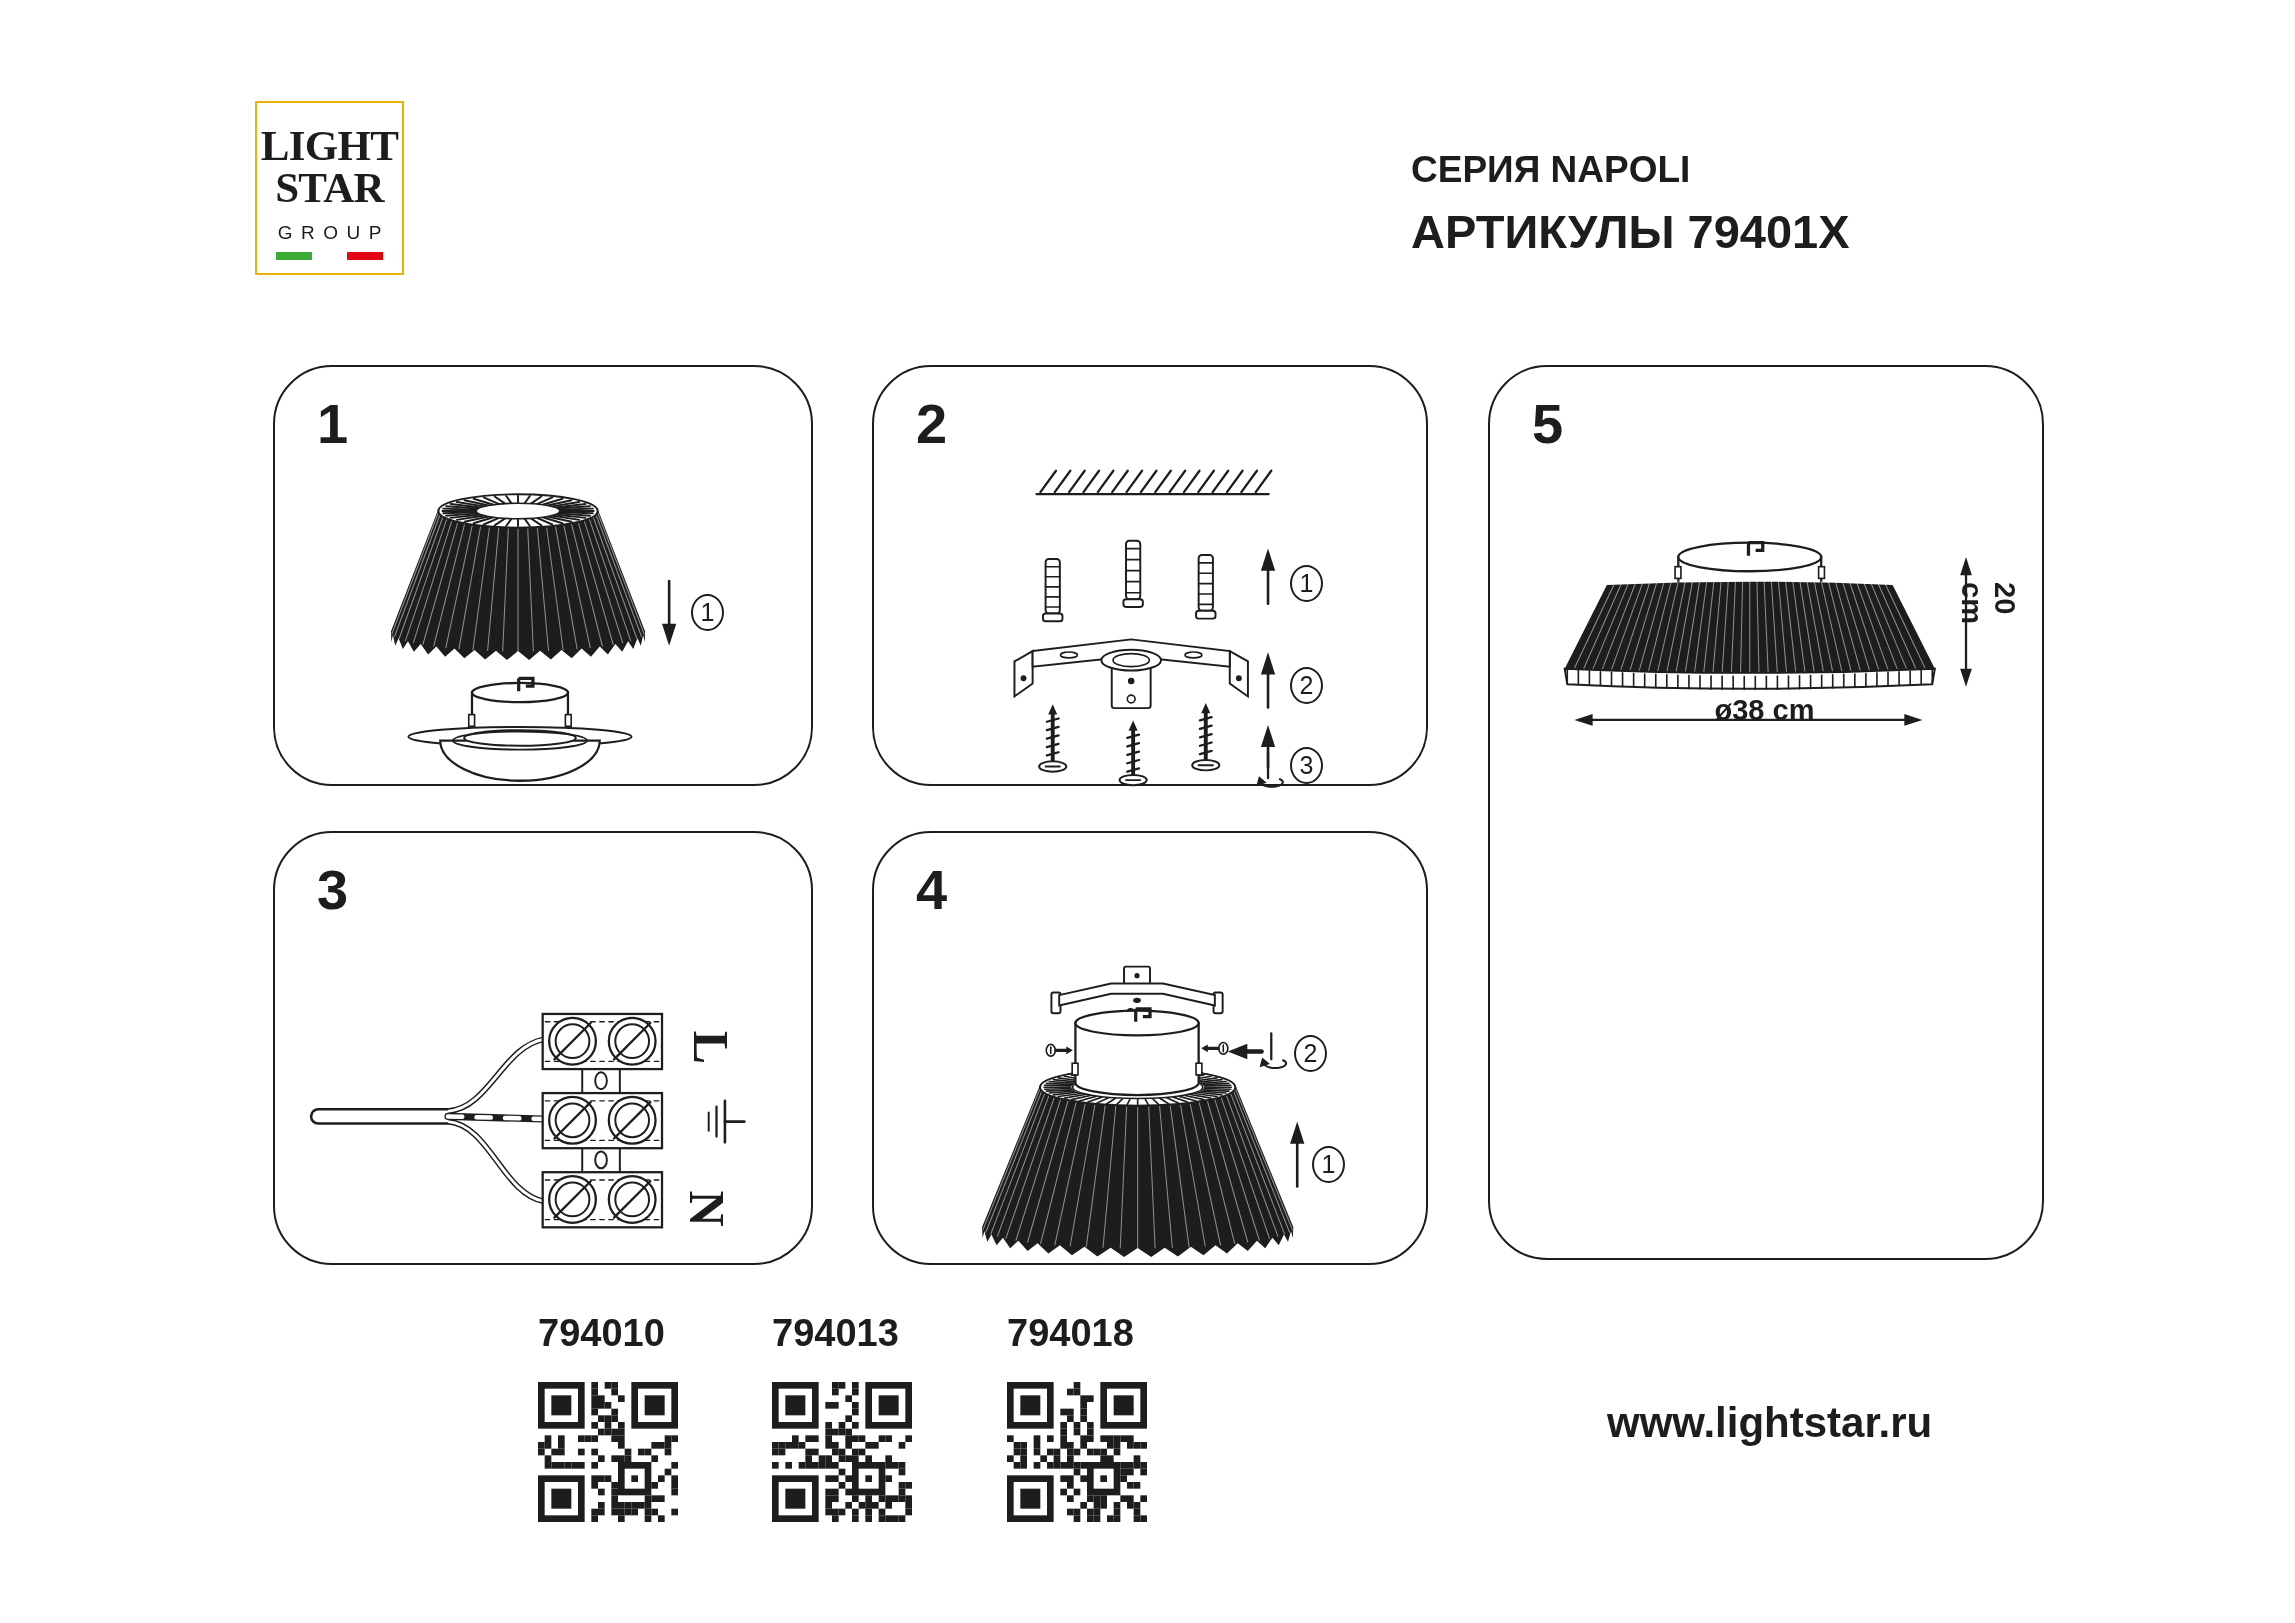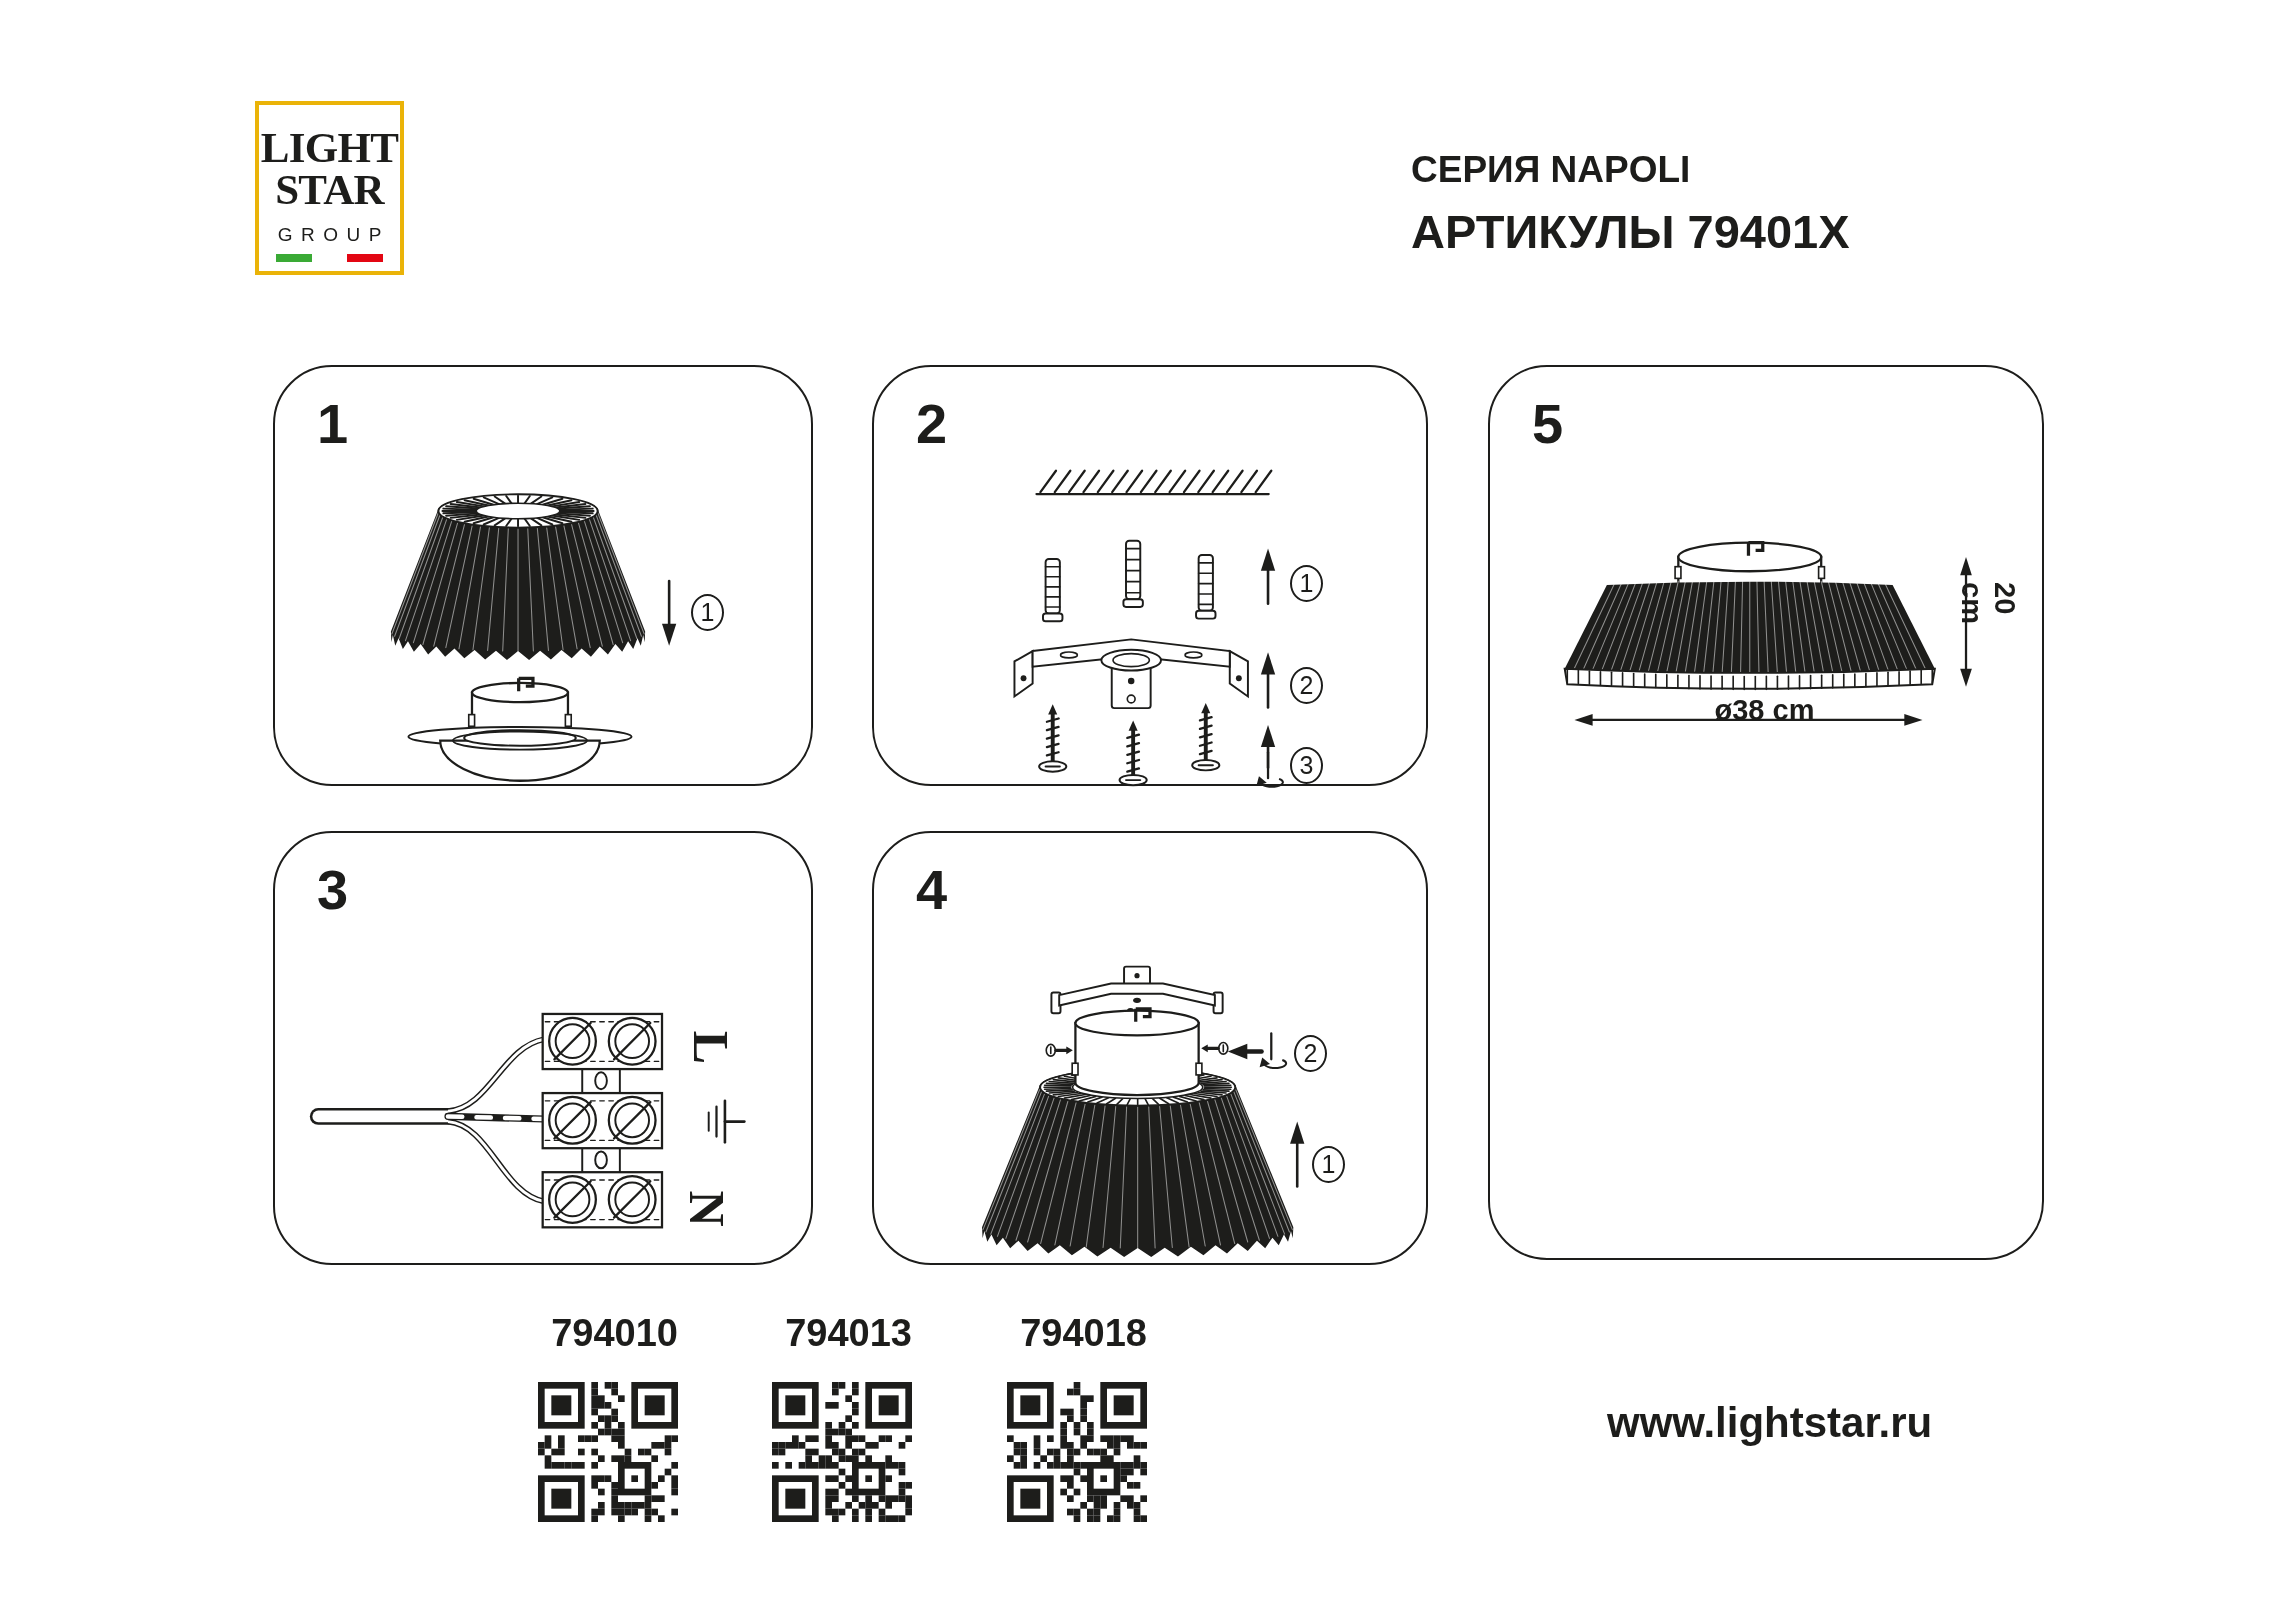--- a/index.html
+++ b/index.html
@@ -1,21 +1,21 @@
 <!DOCTYPE html>
 <html style="font-size:10.5px"><head>
 <meta charset="utf-8">
 <style>
   html,body{margin:0;padding:0;background:#fff}
   .page{position:relative;width:2295px;height:1623px;background:#ffffff;overflow:hidden;
         font-family:"Liberation Sans",sans-serif;color:#1d1d1b}
   svg{overflow:visible}
 
   
-  .logo{position:absolute;left:255px;top:101px;width:149px;height:174px;border:4px solid #eab308;
+  .logo{position:absolute;left:255px;top:101px;width:149px;height:174px;border:2px solid #eab308;
         box-sizing:border-box;display:flex;flex-direction:column;align-items:center;padding-top:22px}
   .logo-word{font-family:"Liberation Serif",serif;font-weight:700;font-size:43px;line-height:42px;letter-spacing:-0.7px}
   .logo-group{font-size:19px;letter-spacing:8.5px;margin-top:13px;margin-left:8.5px;font-weight:400}
   .flag{width:107px;height:7.9px;margin-top:7.9px;display:flex}
   .flag>div{flex:1;height:100%}
 
   .title{position:absolute;left:419px;top:131px;width:838px;text-align:center;
          font-size:50px;font-weight:700;line-height:58px;letter-spacing:-1.3px}
   .series{position:absolute;left:1411px;top:149px;width:550px;text-align:left}
   .series .s1{font-size:37px;font-weight:700}
@@ -27,21 +27,21 @@
   .pnum{position:absolute;left:42px;top:23.6px;font-size:56px;font-weight:700}
   .badge{position:absolute;width:33px;height:37px;border:2.6px solid #1d1d1b;border-radius:50%;
          display:flex;align-items:center;justify-content:center;font-size:25px;font-weight:500;background:#fff;box-sizing:border-box}
   .term-label{position:absolute;width:59px;height:59px;display:flex;align-items:center;justify-content:center;
          font-family:"Liberation Serif",serif;font-weight:700;font-size:50px;transform:rotate(90deg)}
   .dim-v{position:absolute;left:459px;top:238px;width:79px;height:33px;display:flex;align-items:center;justify-content:center;
          font-size:29px;font-weight:700;transform:rotate(90deg)}
   .dim-h{position:absolute;left:209px;top:327px;width:131px;text-align:center;font-size:29px;font-weight:700}
 
   
-  .article{position:absolute;top:1312px;width:140px;text-align:right;font-size:38px;font-weight:700}
+  .article{position:absolute;top:1312px;width:140px;text-align:left;font-size:38px;font-weight:700}
   .qr{position:absolute;top:1382px;width:140px;height:140px}
   .site{position:absolute;left:1607px;top:1399px;font-size:42px;font-weight:700}
 </style>
 </head>
 <body>
 
 <div class="page">
 
   <div class="logo">
     <div class="logo-word">LIGHT</div>

